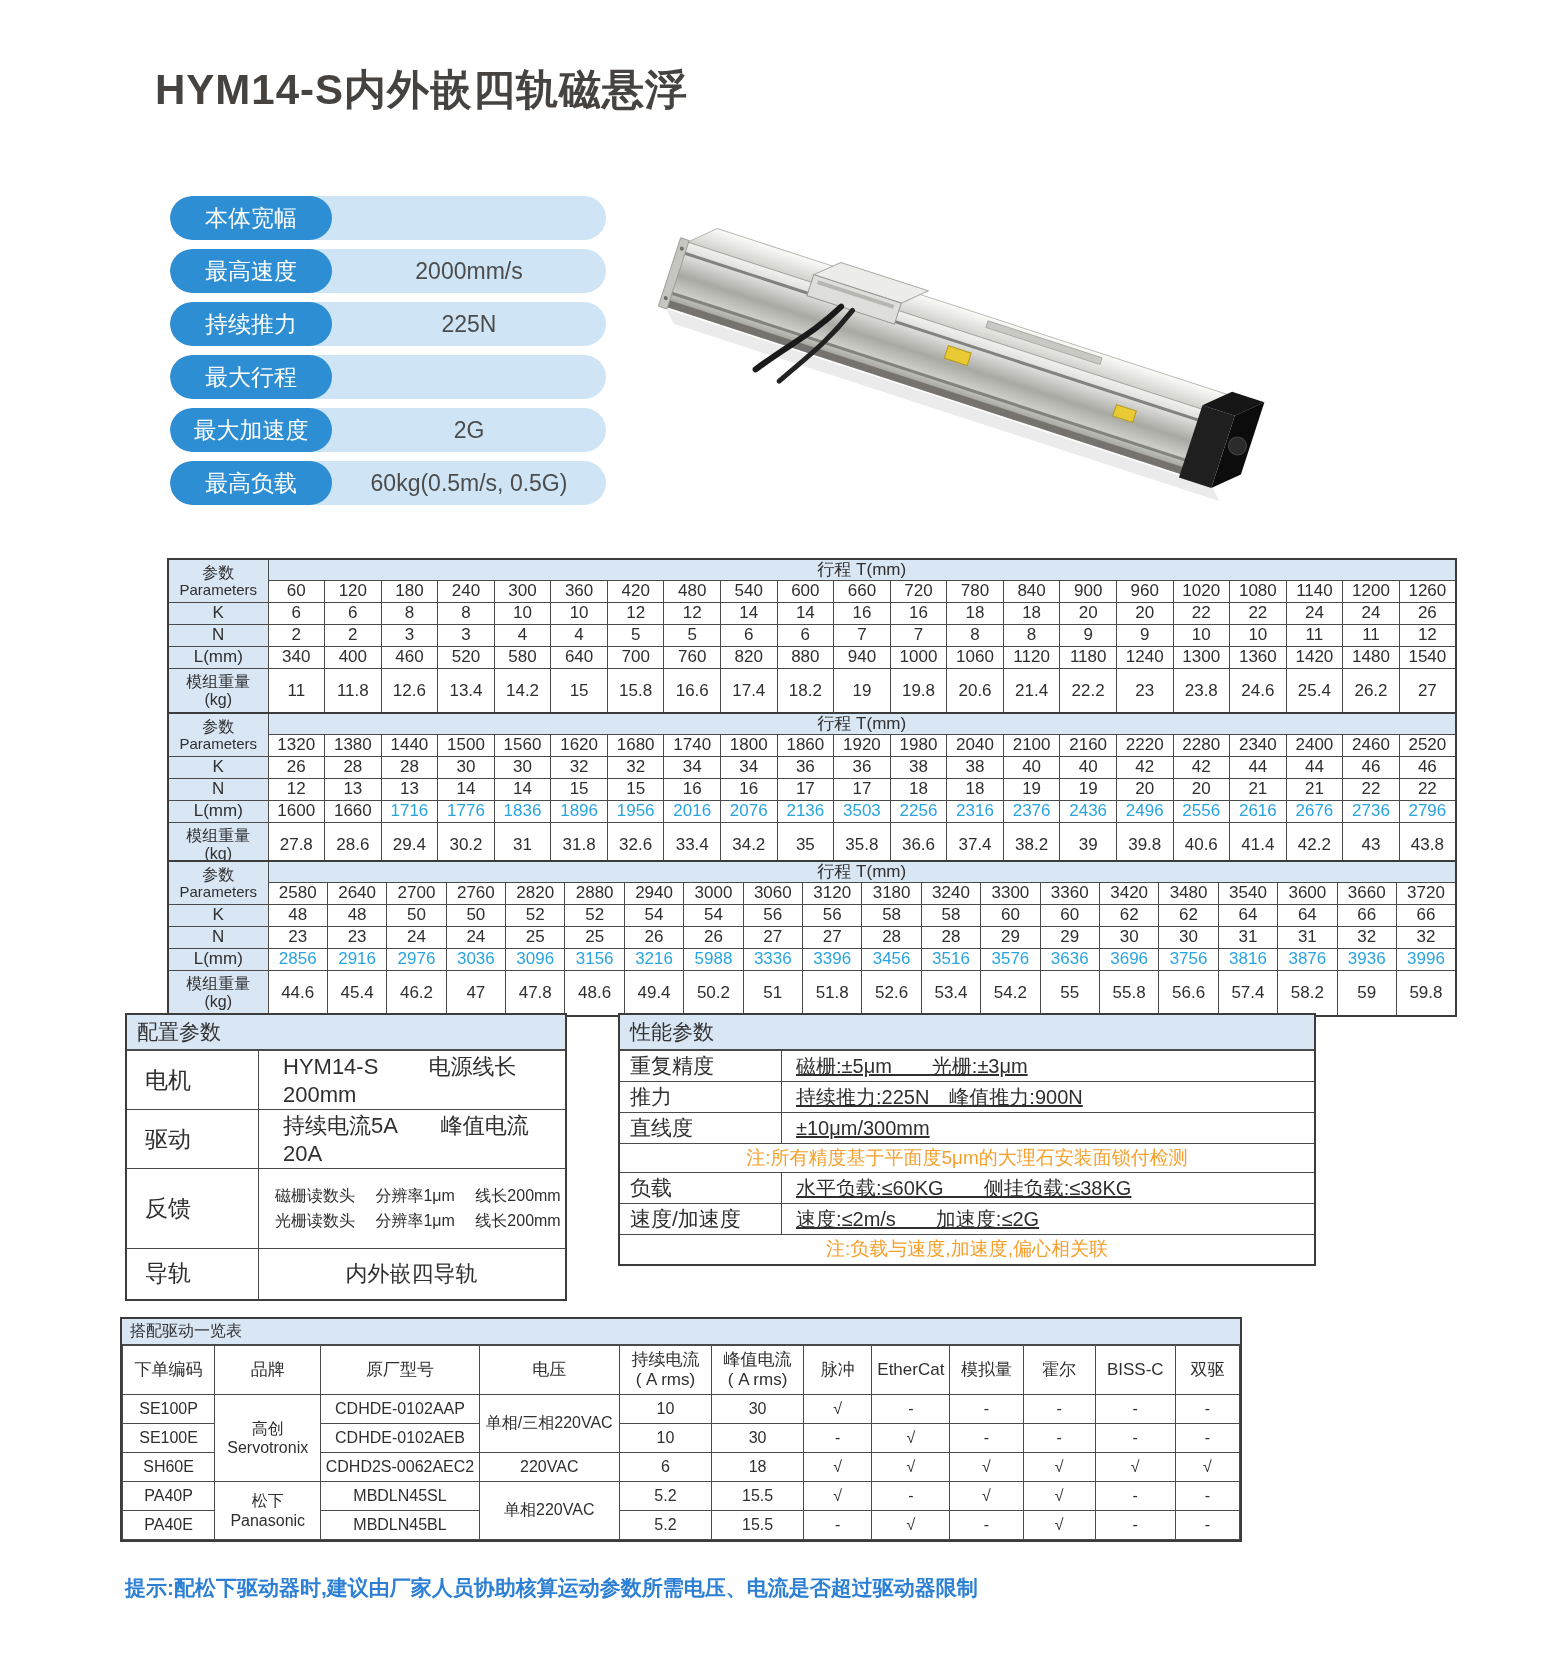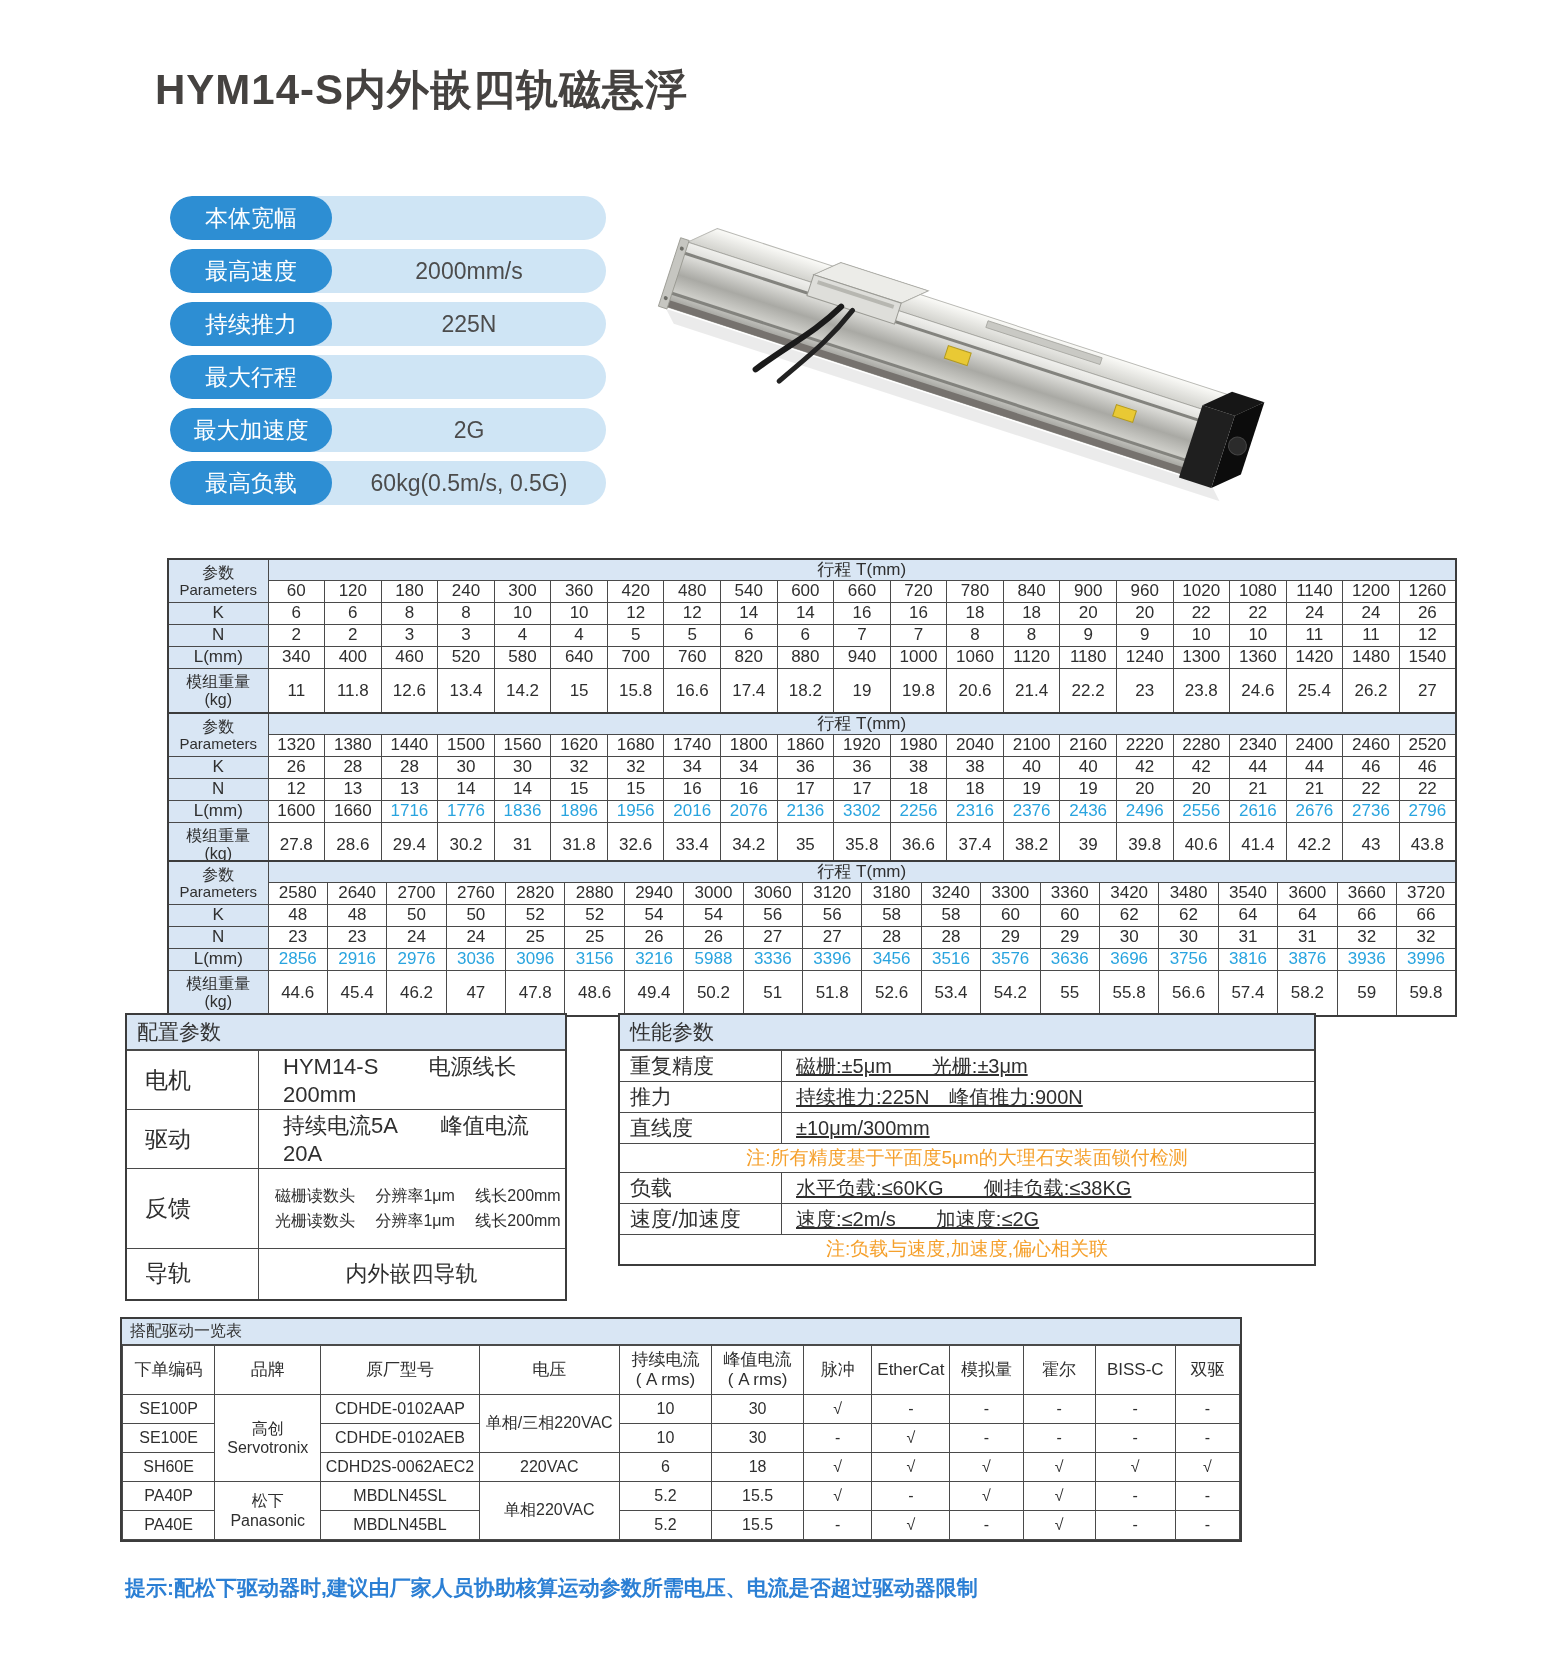--- a/index.html
+++ b/index.html
@@ -403,21 +403,21 @@
           <td>1600</td>
           <td>1660</td>
           <td class="blue">1716</td>
           <td class="blue">1776</td>
           <td class="blue">1836</td>
           <td class="blue">1896</td>
           <td class="blue">1956</td>
           <td class="blue">2016</td>
           <td class="blue">2076</td>
           <td class="blue">2136</td>
-          <td class="blue">3302</td>
+          <td class="blue">3503</td>
           <td class="blue">2256</td>
           <td class="blue">2316</td>
           <td class="blue">2376</td>
           <td class="blue">2436</td>
           <td class="blue">2496</td>
           <td class="blue">2556</td>
           <td class="blue">2616</td>
           <td class="blue">2676</td>
           <td class="blue">2736</td>
           <td class="blue">2796</td>

